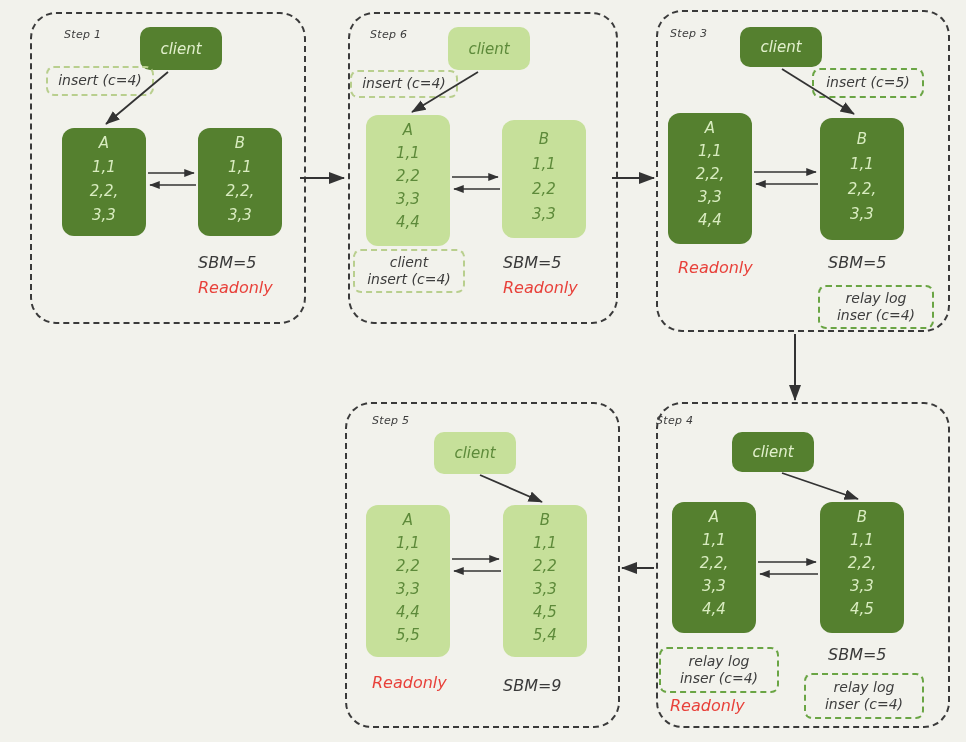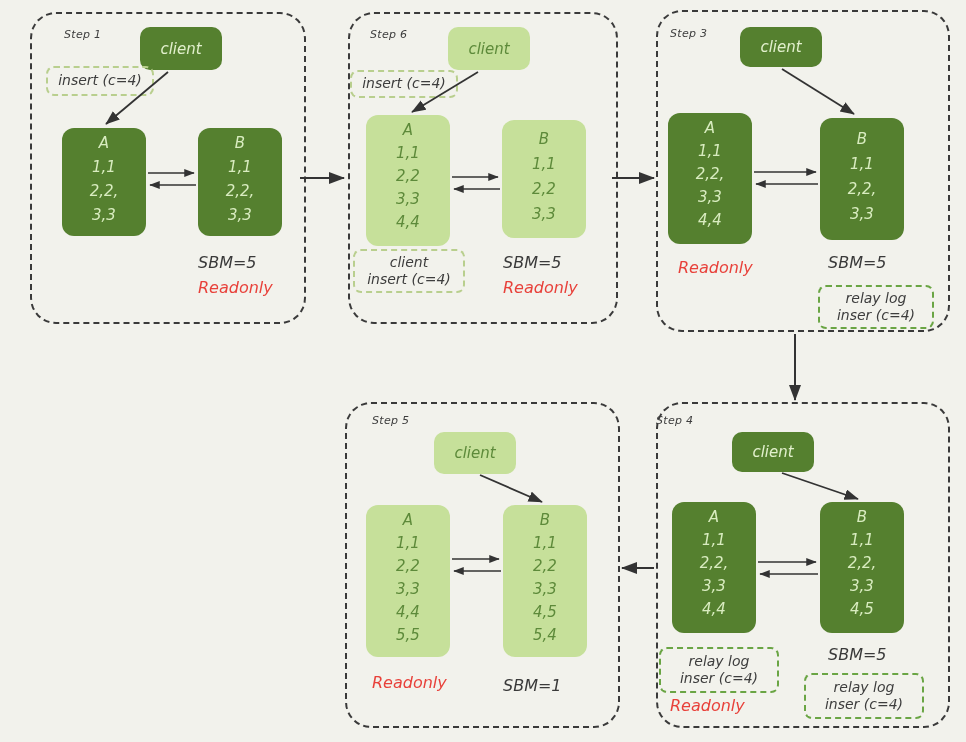--- a/index.html
+++ b/index.html
@@ -157,20 +157,23 @@
   </div>
 
   <div class="plain sbm" style="left:503px;top:253px;">SBM=5</div>
   <div class="plain ro" style="left:503px;top:278px;">Readonly</div>
 
   <div class="step" style="left:656px;top:10px;width:294px;height:322px;"></div>
   <div class="step-title" style="left:670px;top:27px;">Step 3</div>
 
   <div class="client dark" style="left:740px;top:27px;width:82px;height:40px;">client</div>
 
+  <div class="tag" style="left:812px;top:68px;width:112px;height:30px;">
+    <div class="tline">insert (c=5)</div>
+  </div>
 
   <div class="node dark" style="left:668px;top:113px;width:84px;height:131px;">
     <div class="row" style="margin-bottom:8px;">A</div>
     <div class="row" style="margin-bottom:8px;">1,1</div>
     <div class="row" style="margin-bottom:8px;">2,2,</div>
     <div class="row" style="margin-bottom:8px;">3,3</div>
     <div class="row">4,4</div>
   </div>
 
   <div class="node dark" style="left:820px;top:118px;width:84px;height:122px;padding-top:14px;">
@@ -240,21 +243,21 @@
   <div class="node light" style="left:503px;top:505px;width:84px;height:152px;">
     <div class="row" style="margin-bottom:8px;">B</div>
     <div class="row" style="margin-bottom:8px;">1,1</div>
     <div class="row" style="margin-bottom:8px;">2,2</div>
     <div class="row" style="margin-bottom:8px;">3,3</div>
     <div class="row" style="margin-bottom:8px;">4,5</div>
     <div class="row">5,4</div>
   </div>
 
   <div class="plain ro" style="left:372px;top:673px;">Readonly</div>
-  <div class="plain sbm" style="left:503px;top:676px;">SBM=1</div>
+  <div class="plain sbm" style="left:503px;top:676px;">SBM=9</div>
 
   <svg class="overlay" viewBox="0 0 966 742">
     <defs>
       <marker id="ah" markerWidth="9" markerHeight="9" refX="7.5" refY="3" orient="auto">
         <path d="M0,0 L8,3 L0,6 z" fill="#333"></path>
       </marker>
       <marker id="ahs" markerWidth="8" markerHeight="8" refX="6.5" refY="2.6" orient="auto">
         <path d="M0,0 L7,2.6 L0,5.2 z" fill="#333"></path>
       </marker>
     </defs>

